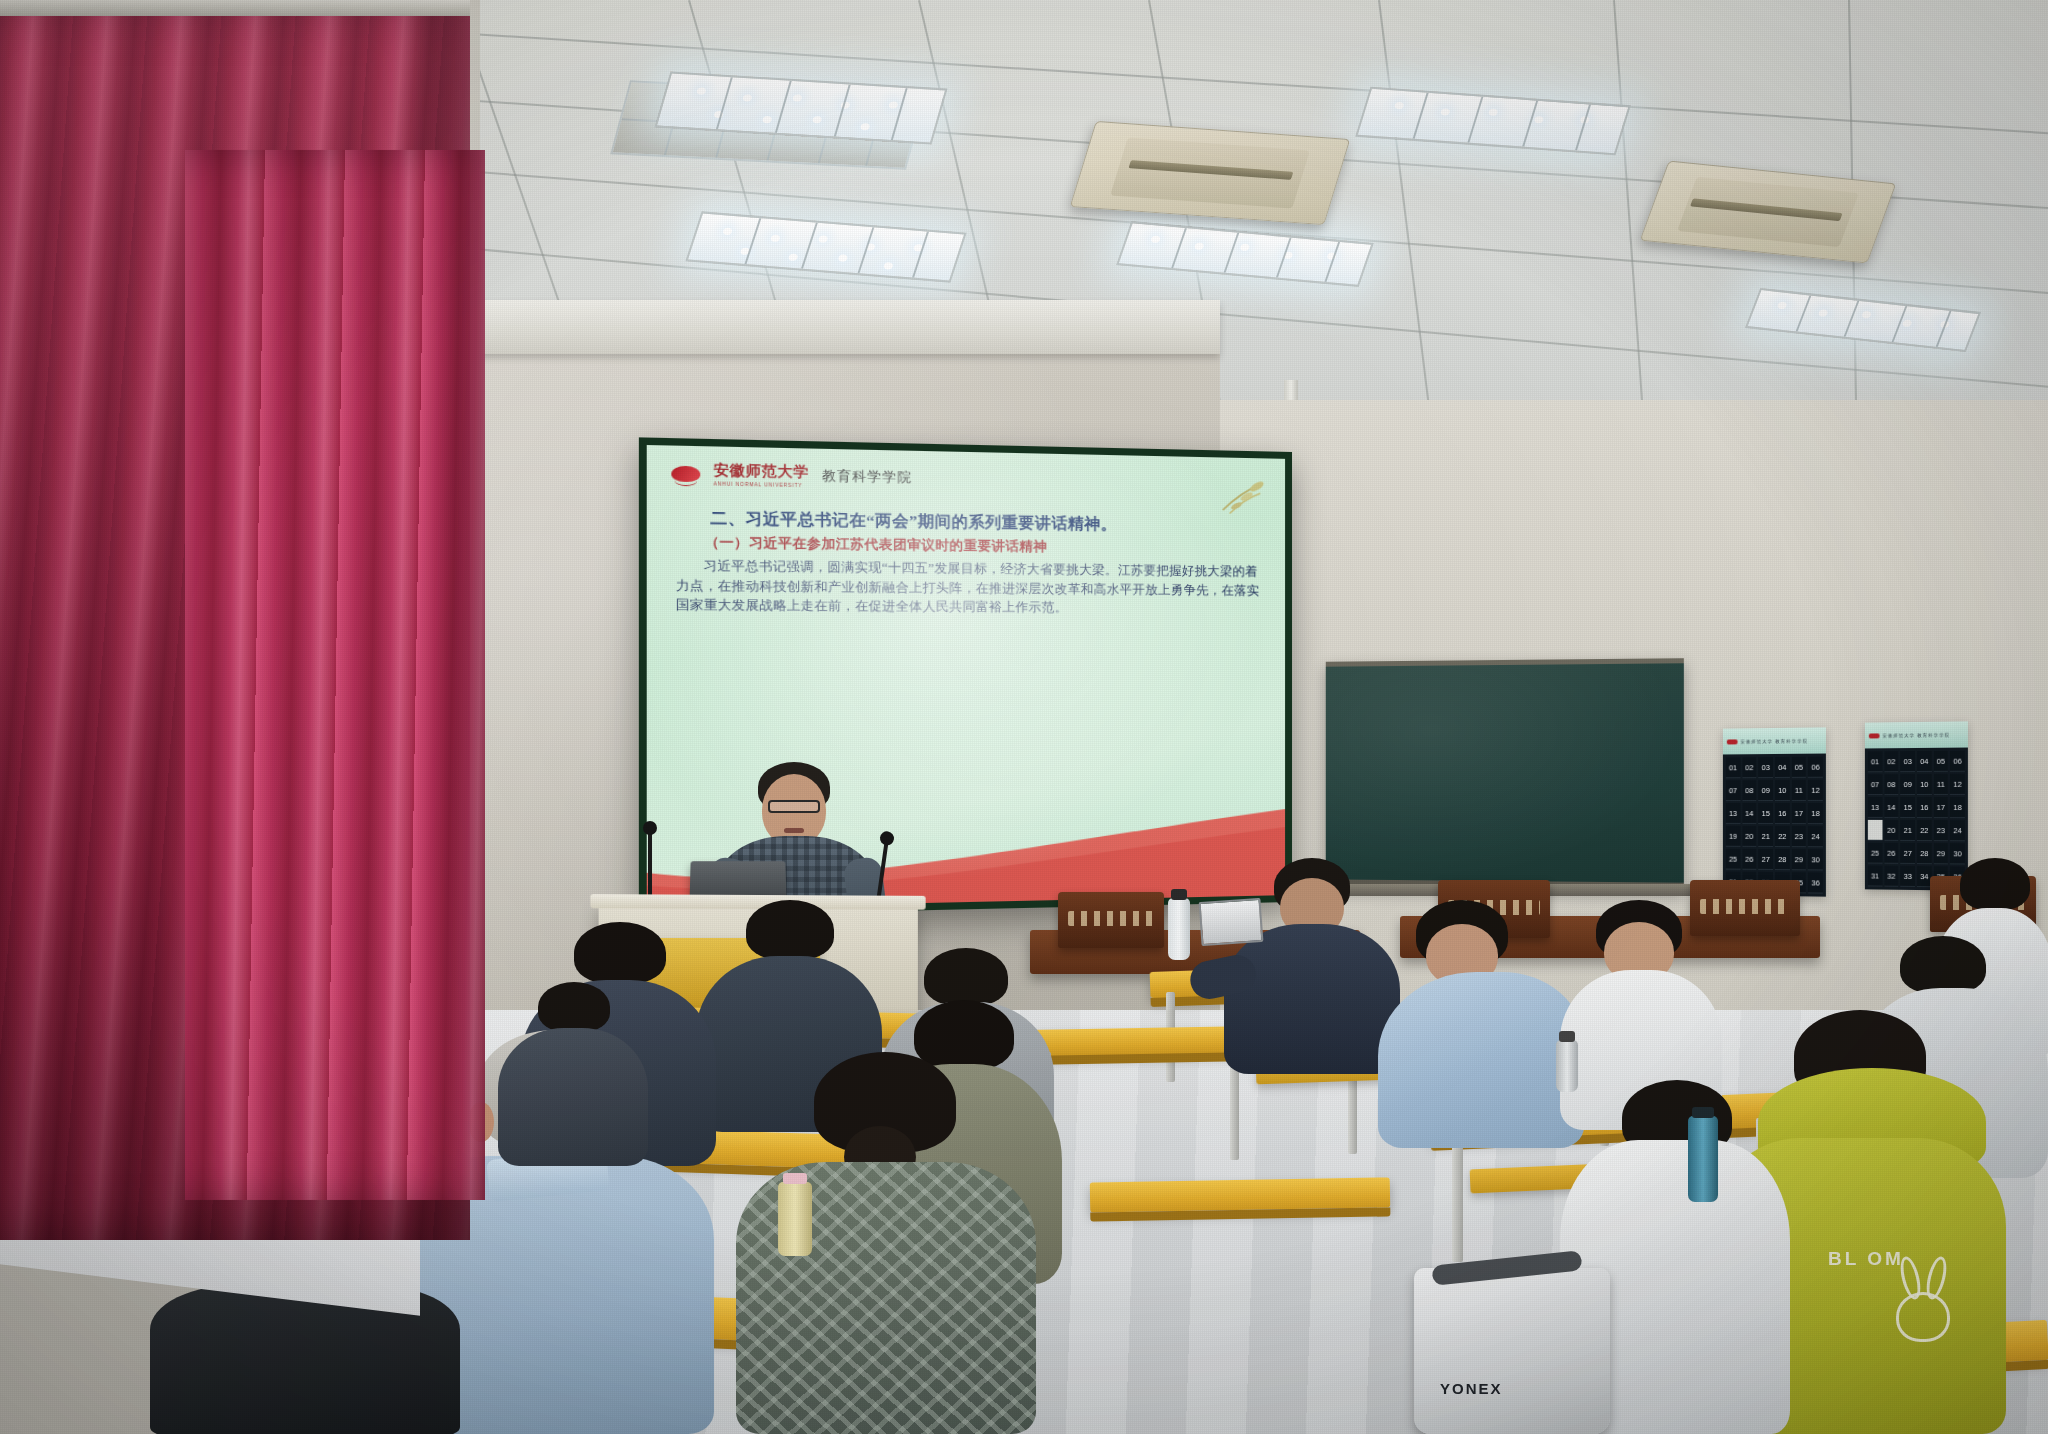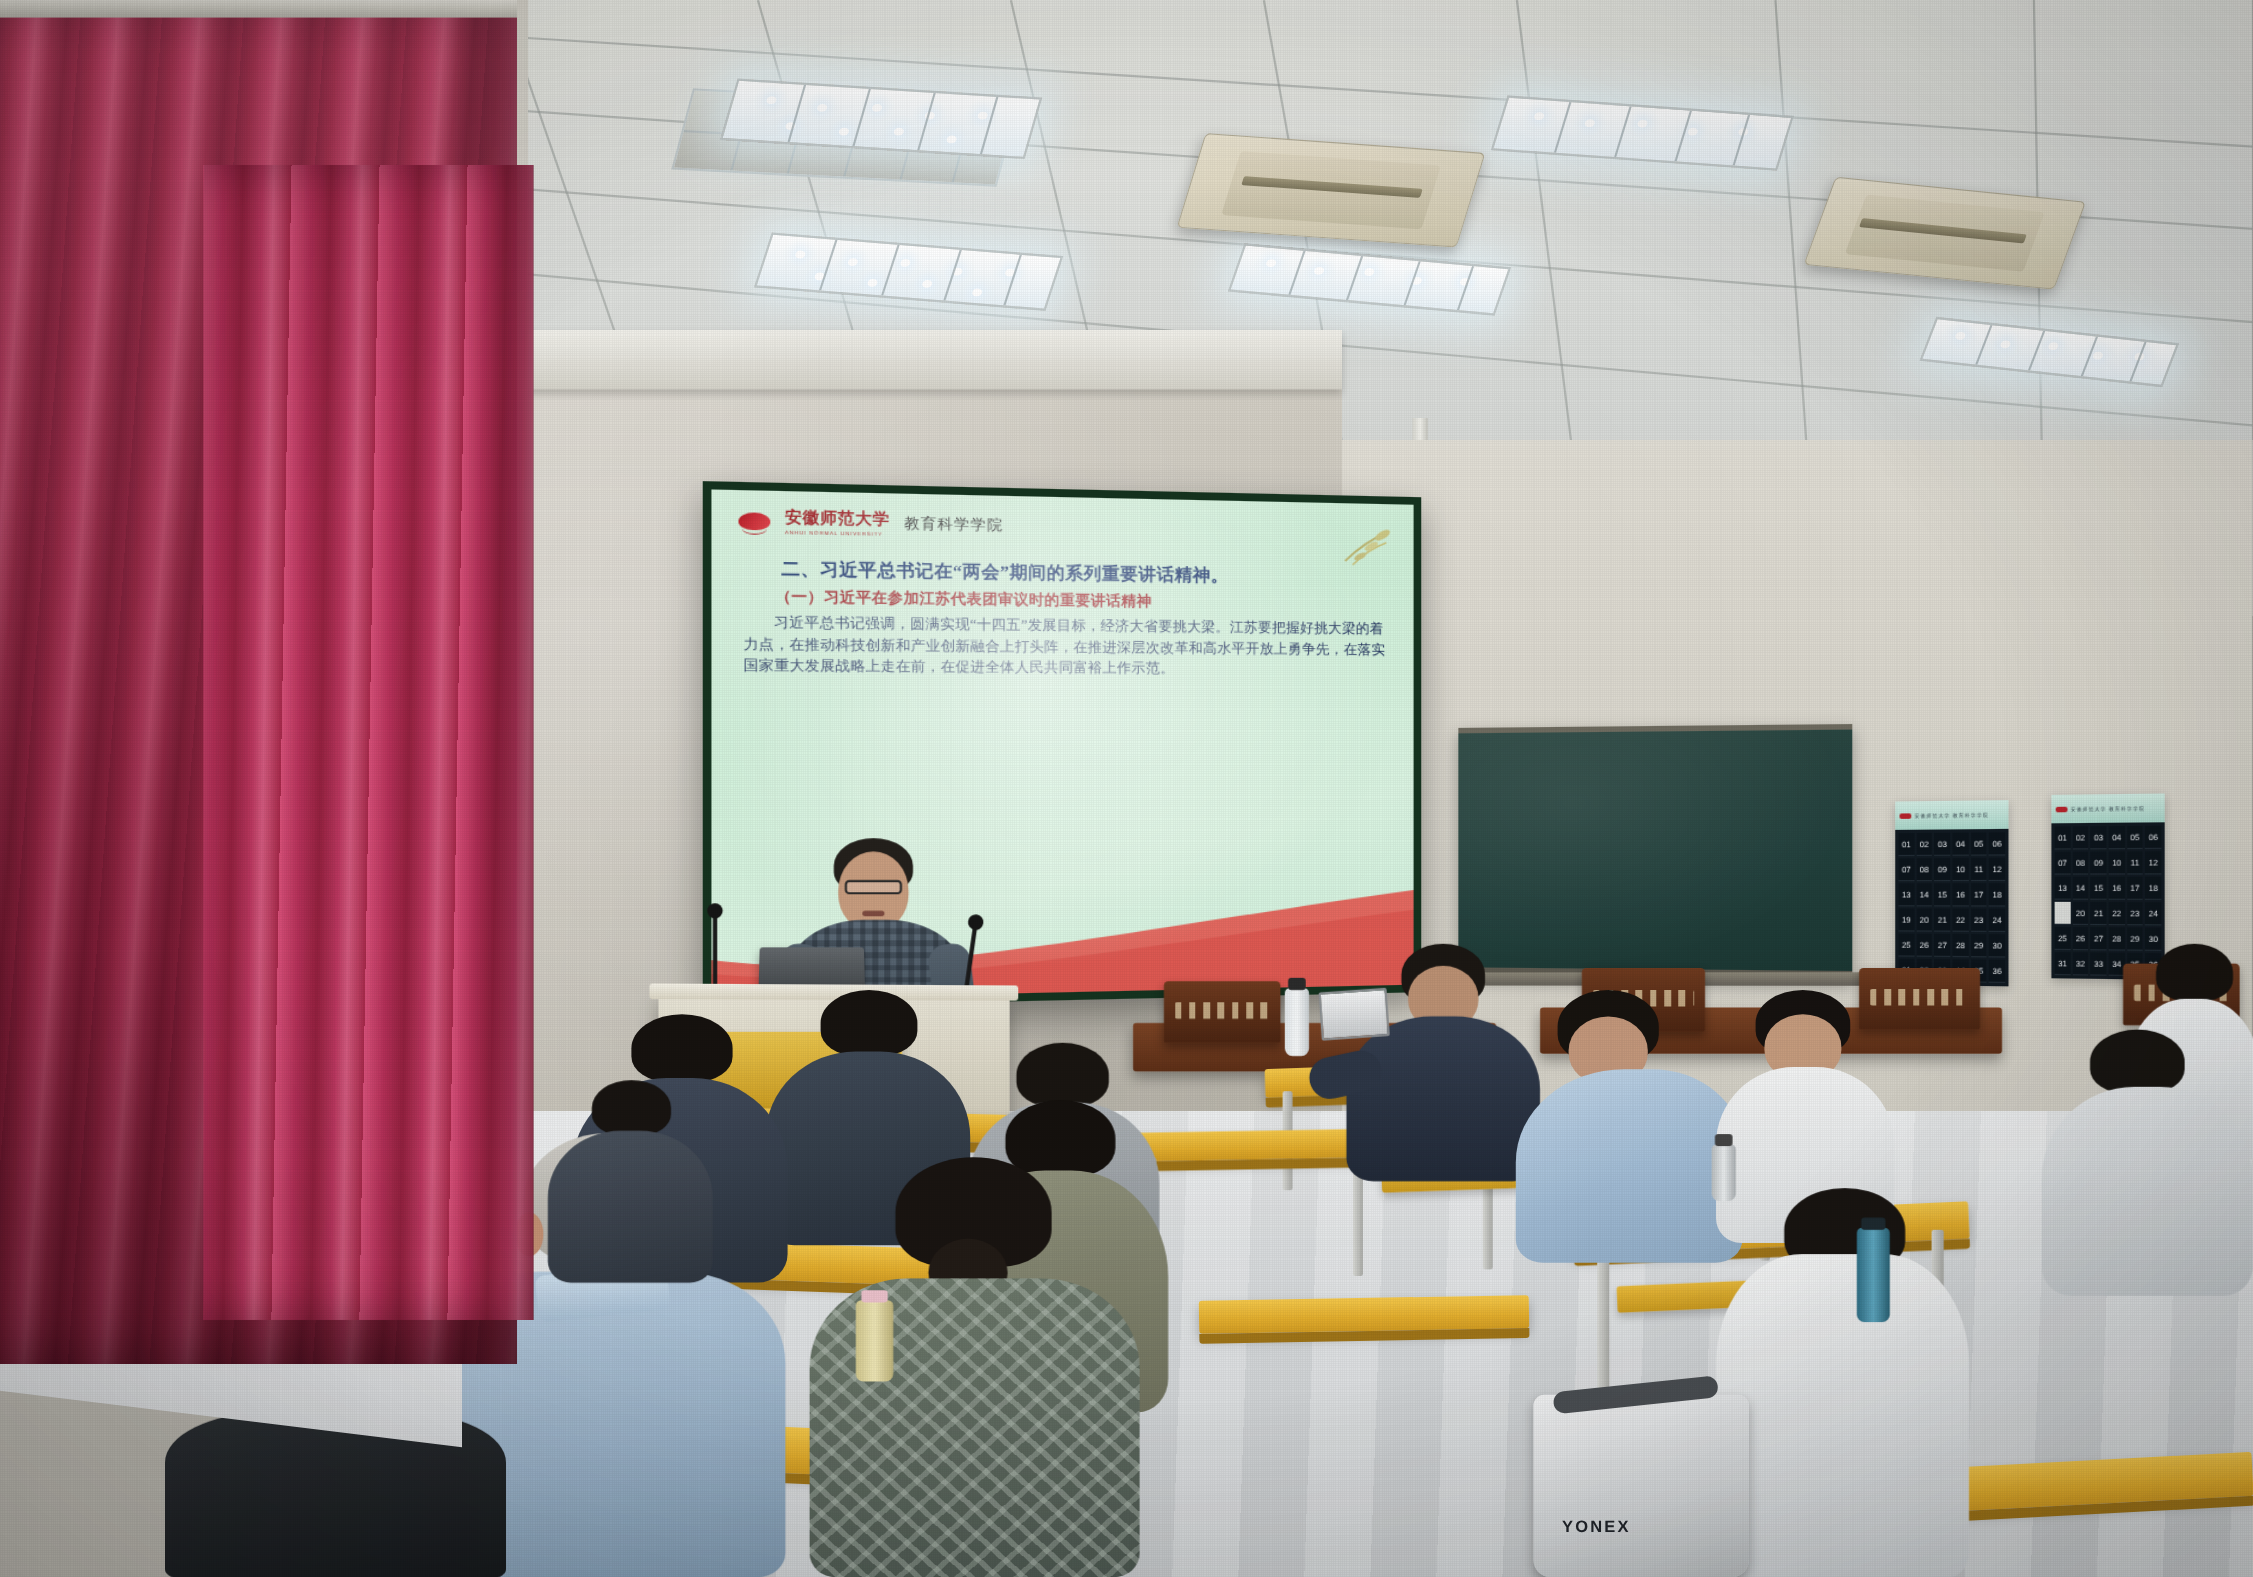--- a/index.html
+++ b/index.html
@@ -381,20 +381,21 @@
   }
 
   
   .bottle{
     position:absolute;border-radius:5px 5px 7px 7px;
   }
   .bottle .cap{position:absolute;left:14%;right:14%;top:-9px;height:11px;border-radius:3px;}
   .bag{
     position:absolute;border-radius:10px 10px 16px 16px;
     box-shadow:0 5px 11px rgba(0,0,0,.28);
+    margin-left:20px;
   }
   .bagtxt{
     position:absolute;color:#e9e9e9;font-size:11px;letter-spacing:2px;
     font-weight:bold;font-family:"Liberation Sans",sans-serif;
   }
   .hoodtxt{
     position:absolute;color:#f4f3e6;font-size:19px;letter-spacing:3px;
     font-weight:bold;font-family:"Liberation Sans",sans-serif;
     opacity:.92;
   }
@@ -794,20 +795,29 @@
     <div class="hair" style="left:44px;top:0;width:86px;height:58px;background:#181511;"></div>
     <div class="torso" style="left:0;top:52px;width:192px;height:190px;background:linear-gradient(170deg,#e3e6e8,#c2c7ca);"></div>
   </div>
 
   <div class="lyr person" style="left:1556px;top:900px;width:170px;height:230px;">
     <div class="hair" style="left:40px;top:0;width:86px;height:60px;background:#161210;"></div>
     <div class="head" style="left:48px;top:22px;width:70px;height:60px;background:#c49a7c;"></div>
     <div class="torso" style="left:4px;top:70px;width:162px;height:160px;background:linear-gradient(170deg,#f2f3f3,#d8dbdd);"></div>
   </div>
 
+  <div class="lyr person" style="left:1706px;top:1010px;width:300px;height:424px;">
+    <div class="hair" style="left:88px;top:0;width:132px;height:92px;background:#1a1512;border-radius:50% 50% 34% 34%;"></div>
+    <div style="position:absolute;left:52px;top:58px;width:228px;height:108px;background:linear-gradient(170deg,#c8cb3d,#a9ad22);border-radius:52% 52% 28% 28%;"></div>
+    <div class="torso" style="left:6px;top:128px;width:294px;height:296px;background:linear-gradient(165deg,#c6c93c,#b0b42a 55%,#979b1d);border-radius:30% 30% 8% 8%;"></div>
+    <div class="hoodtxt" style="left:122px;top:238px;">BL  OM</div>
+    <div class="bunny" style="left:190px;top:282px;width:54px;height:50px;"></div>
+    <div class="bunny" style="left:196px;top:246px;width:17px;height:44px;border-radius:50%;transform:rotate(-14deg);"></div>
+    <div class="bunny" style="left:222px;top:246px;width:17px;height:44px;border-radius:50%;transform:rotate(14deg);"></div>
+  </div>
 
   <div class="lyr person" style="left:1560px;top:1080px;width:230px;height:354px;">
     <div class="hair" style="left:62px;top:0;width:110px;height:76px;background:#181411;border-radius:50% 50% 36% 36%;"></div>
     <div class="torso" style="left:0;top:60px;width:230px;height:294px;background:linear-gradient(170deg,#f4f5f5,#dee1e3 60%,#cbcfd2);border-radius:34% 34% 8% 8%;"></div>
   </div>
 
   <div class="lyr bottle" style="left:1688px;top:1116px;width:30px;height:86px;background:linear-gradient(90deg,#2f6f86,#5fa9c2,#2b6477);">
     <div class="cap" style="background:#1d2a30;"></div>
   </div>
   <div class="lyr bottle" style="left:1556px;top:1040px;width:22px;height:52px;background:linear-gradient(90deg,#b7bcbe,#e7eaeb,#a9aeb1);">

